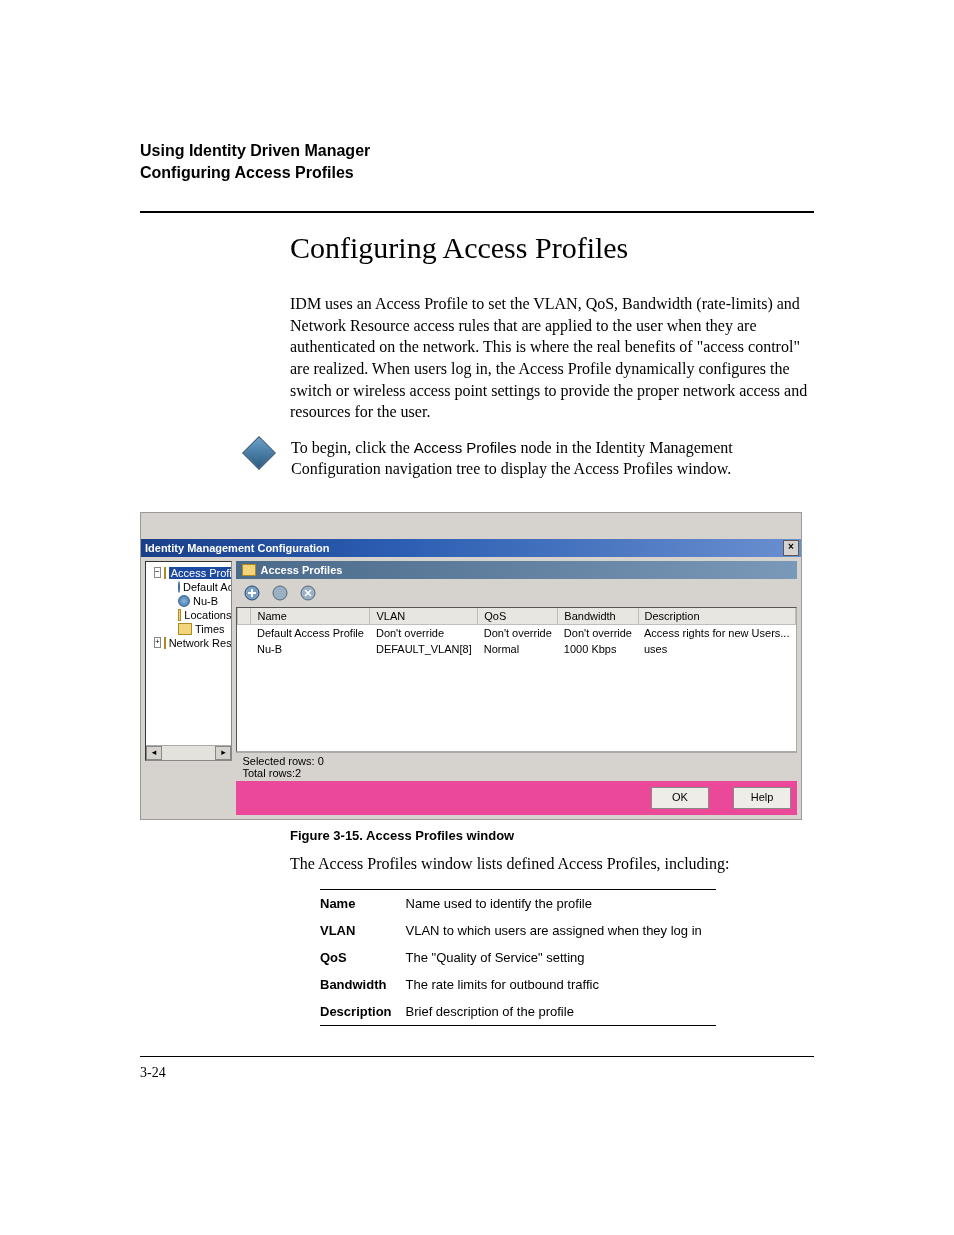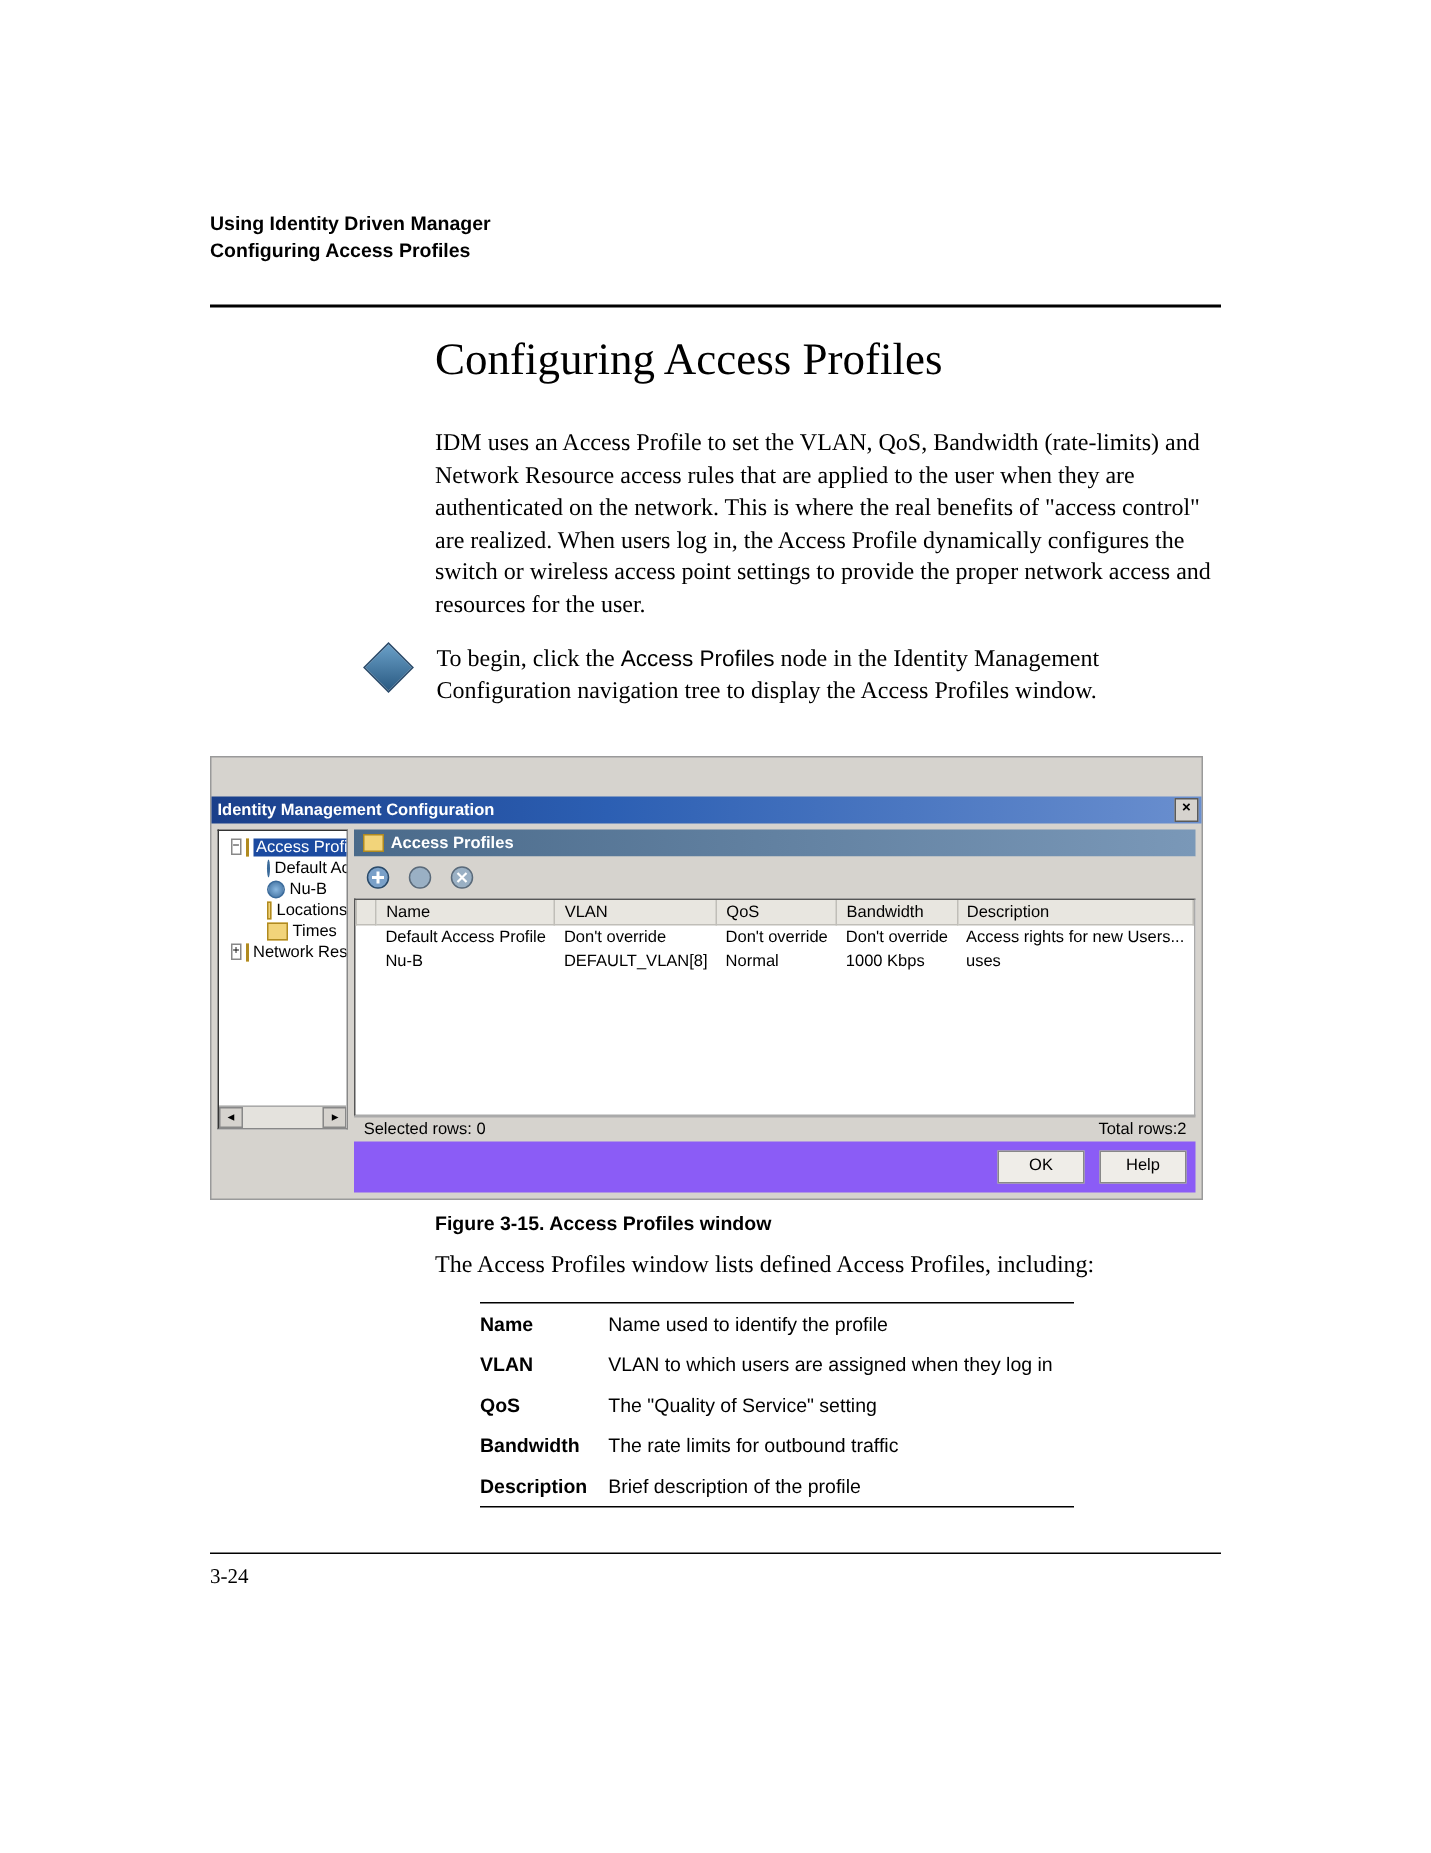--- a/index.html
+++ b/index.html
@@ -10,21 +10,21 @@
     color: #000;
     width: 954px;
   }
   .page {
     padding: 140px 140px 60px 140px;
     box-sizing: border-box;
   }
   .running-header {
     font-family: Arial, Helvetica, sans-serif;
     font-weight: bold;
-    font-size: 13px;
+    font-size: 16px;
     line-height: 1.35;
     margin-bottom: 28px;
   }
   .hr-top {
     border: none;
     border-top: 2px solid #000;
     margin: 0 0 18px 0;
   }
   .content-col {
     margin-left: 150px;
@@ -105,22 +105,22 @@
   .right-pane .toolbar{background:#d6d3ce;padding:4px 6px;display:flex;gap:8px;}
   .right-pane .toolbar .tb{width:20px;height:20px;}
   .right-pane .grid-area{background:#fff;border:1px inset #aaa; flex:1;}
   .right-pane table{width:100%;border-collapse:collapse;font-size:11px;}
   .right-pane th{
     background:#e8e6e0;border:1px solid #c0beb8;border-top:none;
     text-align:left;font-weight:normal;padding:2px 6px; white-space:nowrap;
   }
   .right-pane td{padding:2px 6px; white-space:nowrap;}
   .right-pane td.icon-cell{width:14px;padding-right:0;}
-  .status-row{background:#d6d3ce;display:flex;justify-content:space-between;padding:2px 6px;border-top:1px solid #aaa;}
-  .btnrow{background:#8b5cf6;display:flex;justify-content:flex-end;gap:10px;padding:6px;}
+  .status-row{background:#d6d3ce;display:flex;justify-content:space-between;padding:2px 6px;border-top:1px solid #aaa;flex-direction:column;}
+  .btnrow{background:#ec4899;display:flex;justify-content:flex-end;gap:24px;padding:6px;}
   .btnrow .btn{border:1px solid #888;background:#efede8;width:56px;height:20px;text-align:center;line-height:18px;font-size:11px;}
   
   
   .fig-caption{
     font-family: Arial, Helvetica, sans-serif; font-weight:bold; font-size:13px;
     margin:2px 0 10px 0;
   }
   .def-table{border-collapse:collapse;margin:6px 0 6px 30px;}
   .def-table td{padding:6px 14px 6px 0;font-family:Arial,Helvetica,sans-serif;font-size:13px;vertical-align:top;}
   .def-table td.label{font-weight:bold;padding-left:0;}

